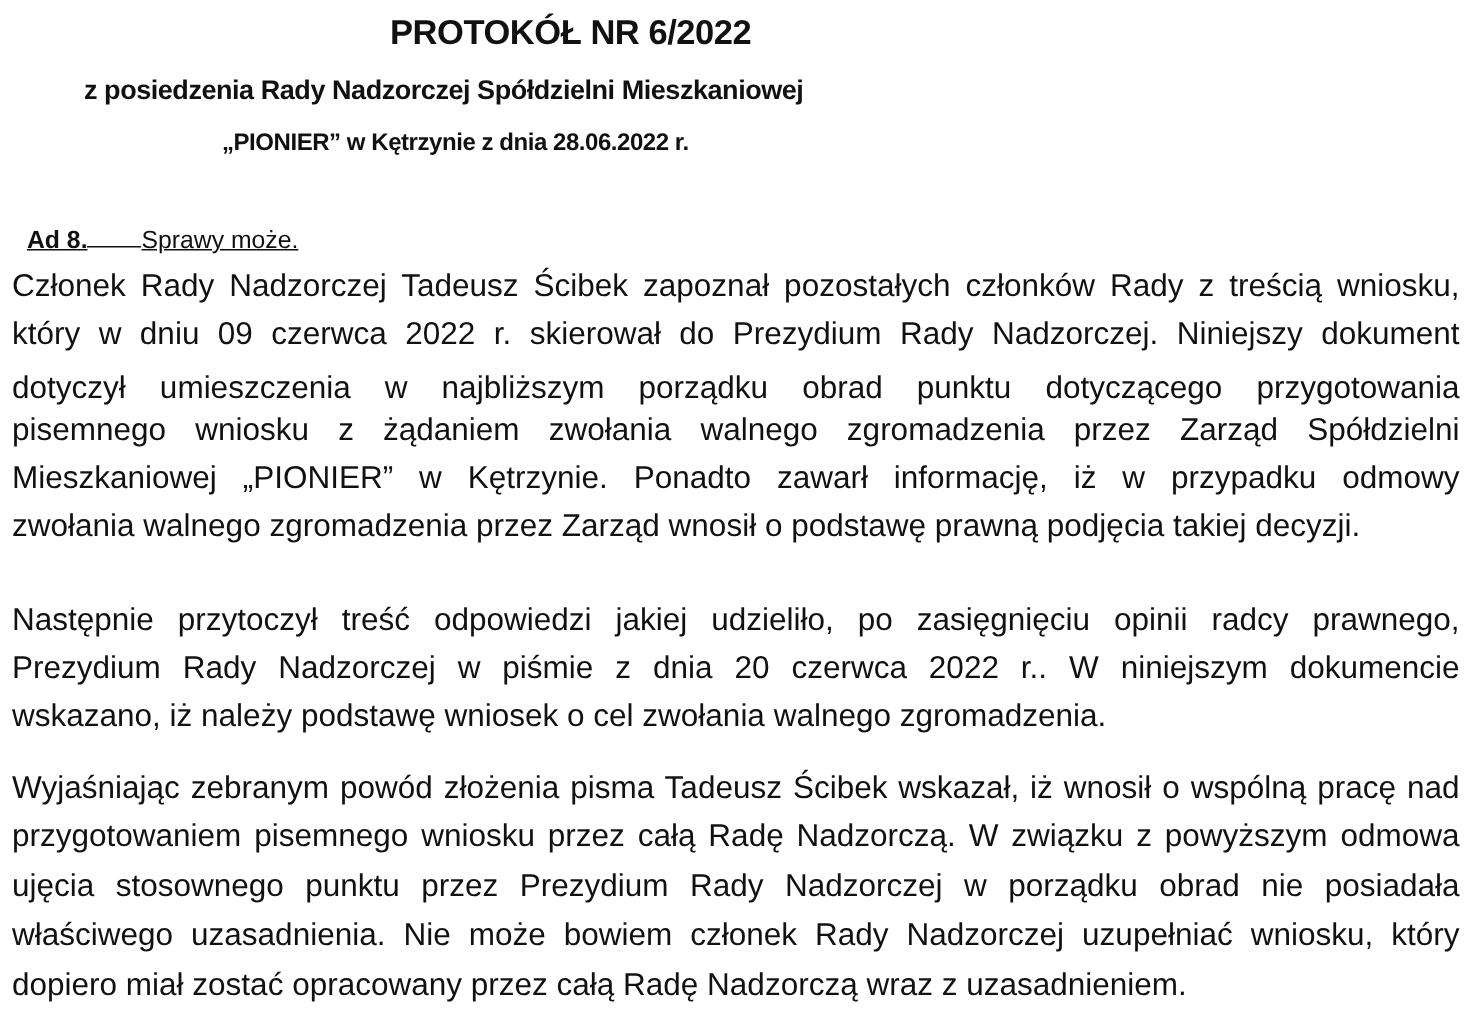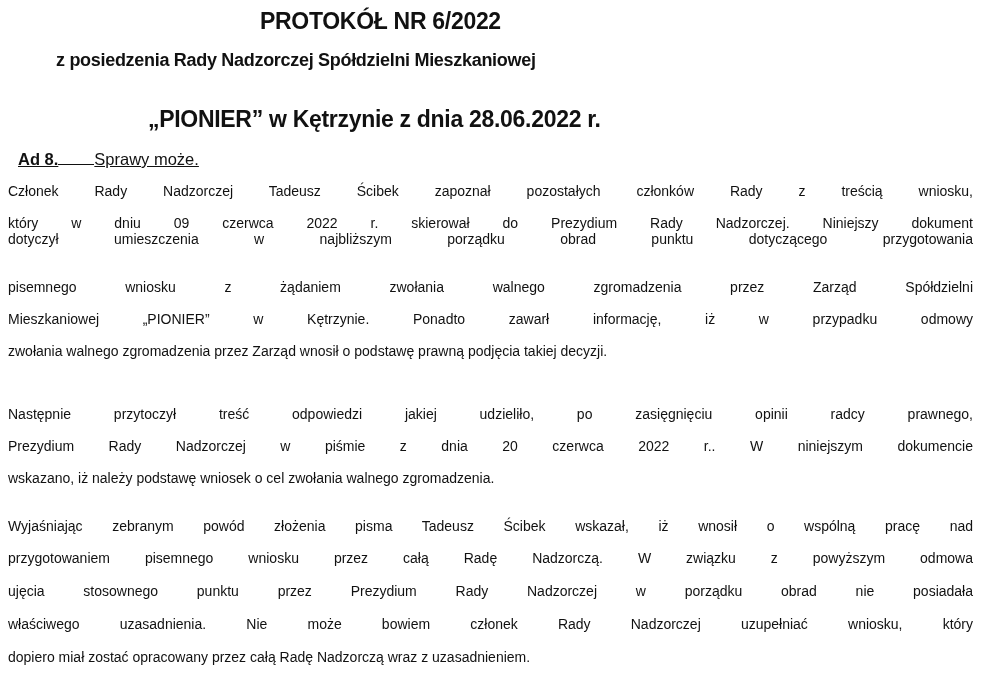--- a/index.html
+++ b/index.html
@@ -7,50 +7,50 @@
     width: 981px; height: 680px; overflow: hidden; position: relative;
     font-family: "Liberation Sans", "DejaVu Sans", sans-serif; color: #111;
   }
   .title {
     position: absolute; left: 0; width: 981px; font-weight: bold;
     font-family: Liberation Sans, sans-serif; letter-spacing: -0.3px;
     white-space: nowrap;
   }
   #t1 { top: 8px; left: 260px; width: auto; font-size: 23px; }
   #t2 { top: 50px; left: 56px; width: auto; font-size: 18px; }
-  #t3 { top: 106px; left: 148px; width: auto; font-size: 23px; }
+  #t3 { top: 87px; left: 148px; width: auto; font-size: 16px; }
   .section {
     position: absolute; left: 18px; top: 150px; font-size: 16.5px;
     white-space: nowrap;
   }
   .section .ad { font-weight: bold; text-decoration: underline; margin-top: 38px; }
   .section .gap { display: inline-block; width: 36px; border-bottom: 1px solid #111; height: 14px; vertical-align: baseline; }
   .section .subj { text-decoration: underline; }
   .line {
-    position: absolute; left: 8px; width: 965px; font-size: 14px;
+    position: absolute; left: 8px; width: 965px; font-size: 21px;
     white-space: nowrap; text-align-last: justify; text-align: justify;
     line-height: 22px;
   }
   .line.last { text-align-last: left; }
 </style>
 </head>
 <body>
 
 <div id="t1" class="title">PROTOKÓŁ NR 6/2022</div>
 <div id="t2" class="title">z posiedzenia Rady Nadzorczej Spółdzielni Mieszkaniowej</div>
 <div id="t3" class="title">„PIONIER” w Kętrzynie z dnia 28.06.2022 r.</div>
 
 <div class="section">
   <span class="ad">Ad 8.</span><span class="gap"></span><span class="subj">Sprawy może.</span>
 </div>
 
 <div>
   <div class="line" style="top:180px">Członek Rady Nadzorczej Tadeusz Ścibek zapoznał pozostałych członków Rady z treścią wniosku,</div>
   <div class="line" style="top:212px">który w dniu 09 czerwca 2022 r. skierował do Prezydium Rady Nadzorczej. Niniejszy dokument</div>
-  <div class="line" style="top:228px">dotyczył umieszczenia w najbliższym porządku obrad punktu dotyczącego przygotowania</div>
+  <div class="line" style="top:248px">dotyczył umieszczenia w najbliższym porządku obrad punktu dotyczącego przygotowania</div>
   <div class="line" style="top:276px">pisemnego wniosku z żądaniem zwołania walnego zgromadzenia przez Zarząd Spółdzielni</div>
   <div class="line" style="top:308px">Mieszkaniowej „PIONIER” w Kętrzynie. Ponadto zawarł informację, iż w przypadku odmowy</div>
   <div class="line last" style="top:340px">zwołania walnego zgromadzenia przez Zarząd wnosił o podstawę prawną podjęcia takiej decyzji.</div>
 </div>
 
 <div>
   <div class="line" style="top:403px">Następnie przytoczył treść odpowiedzi jakiej udzieliło, po zasięgnięciu opinii radcy prawnego,</div>
   <div class="line" style="top:435px">Prezydium Rady Nadzorczej w piśmie z dnia 20 czerwca 2022 r.. W niniejszym dokumencie</div>
   <div class="line last" style="top:467px">wskazano, iż należy podstawę wniosek o cel zwołania walnego zgromadzenia.</div>
 </div>

